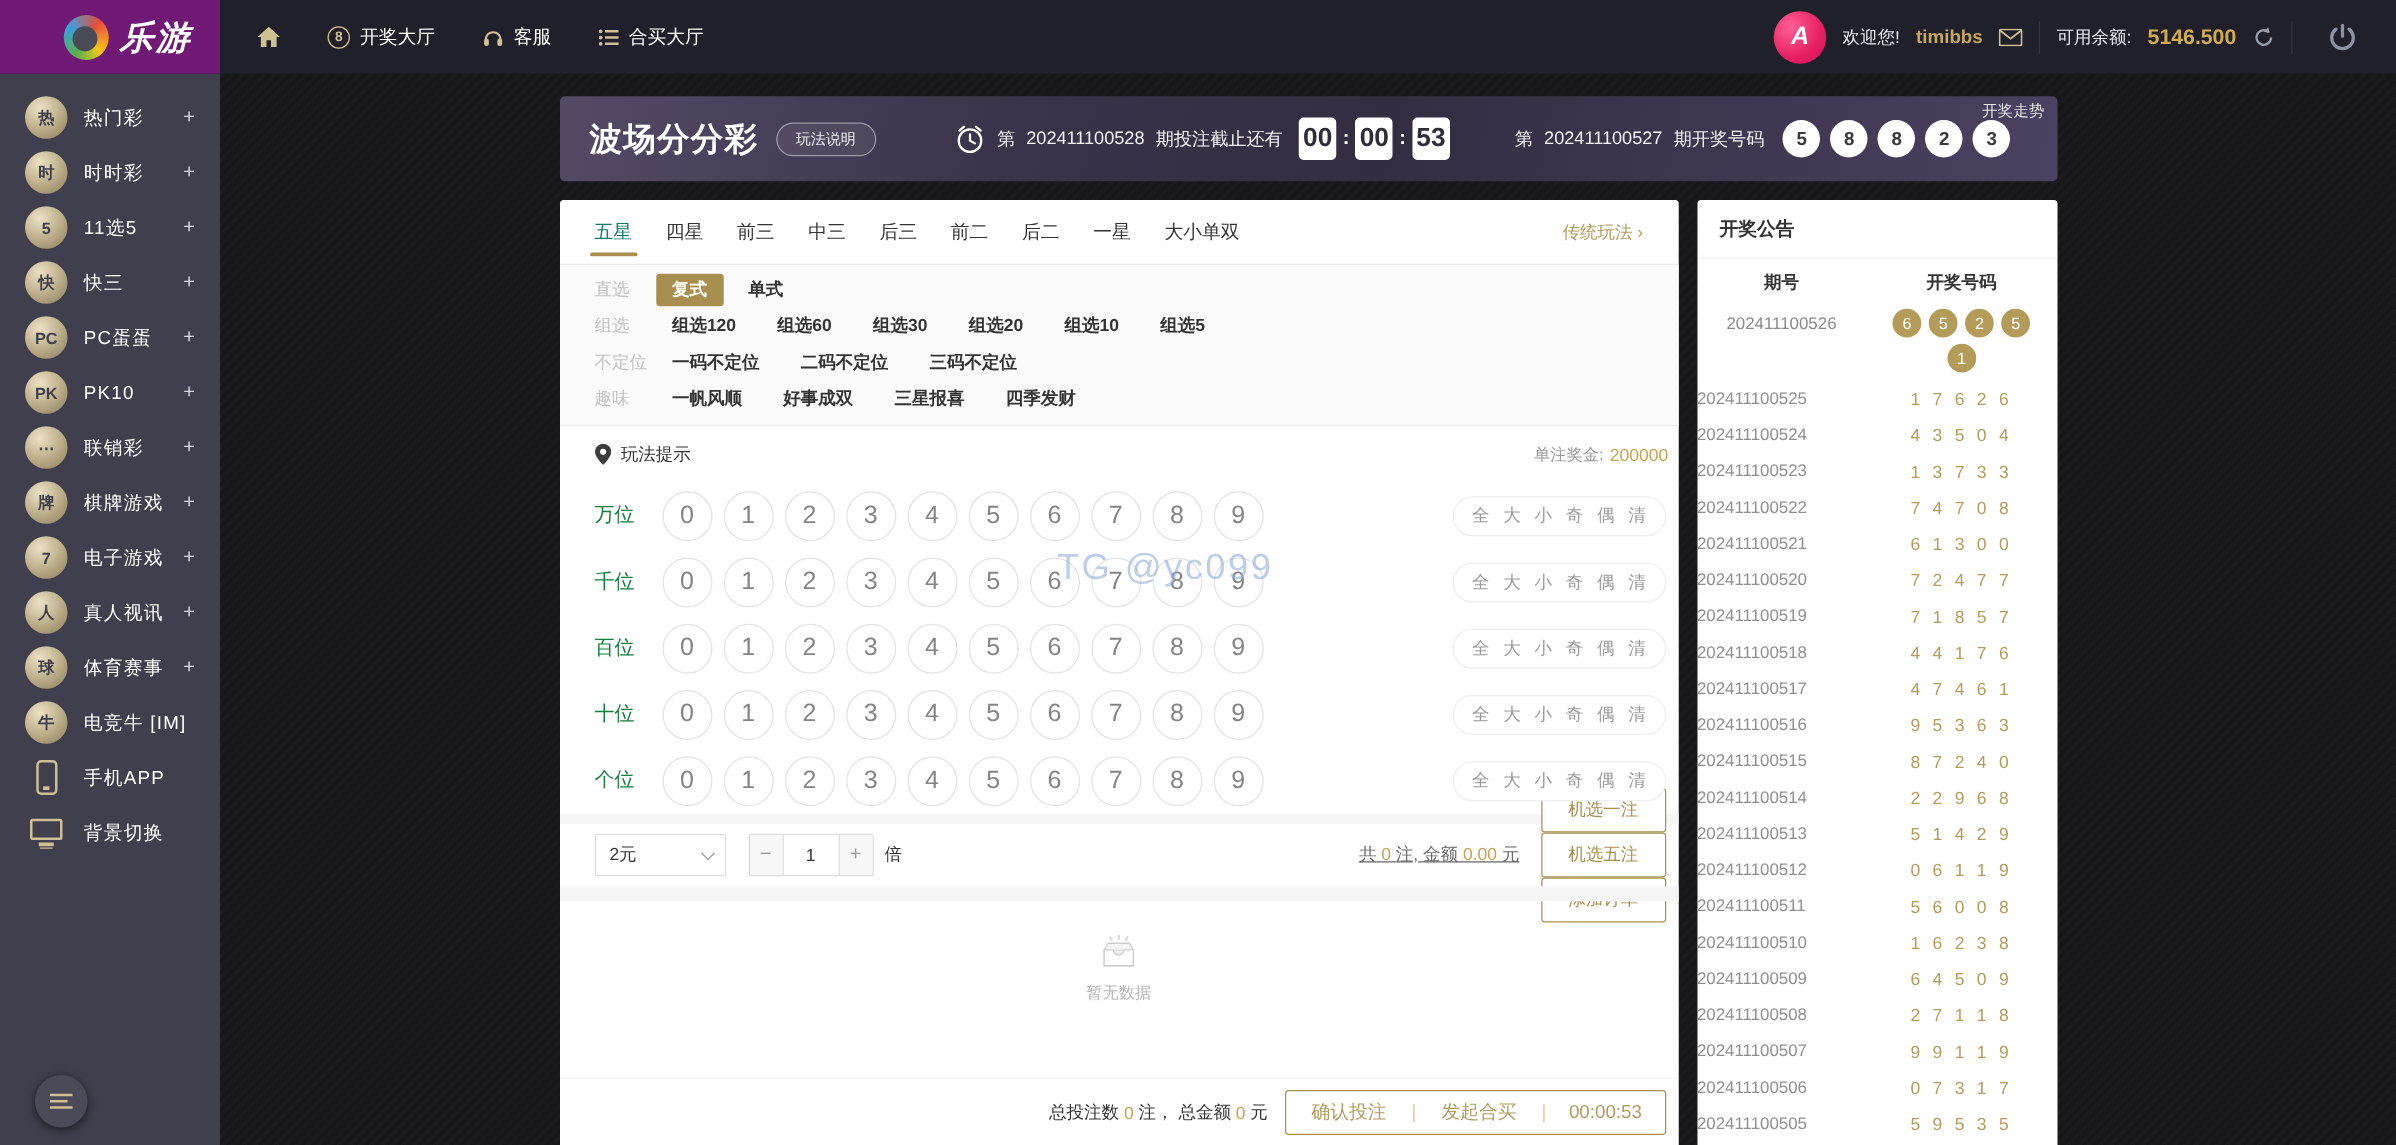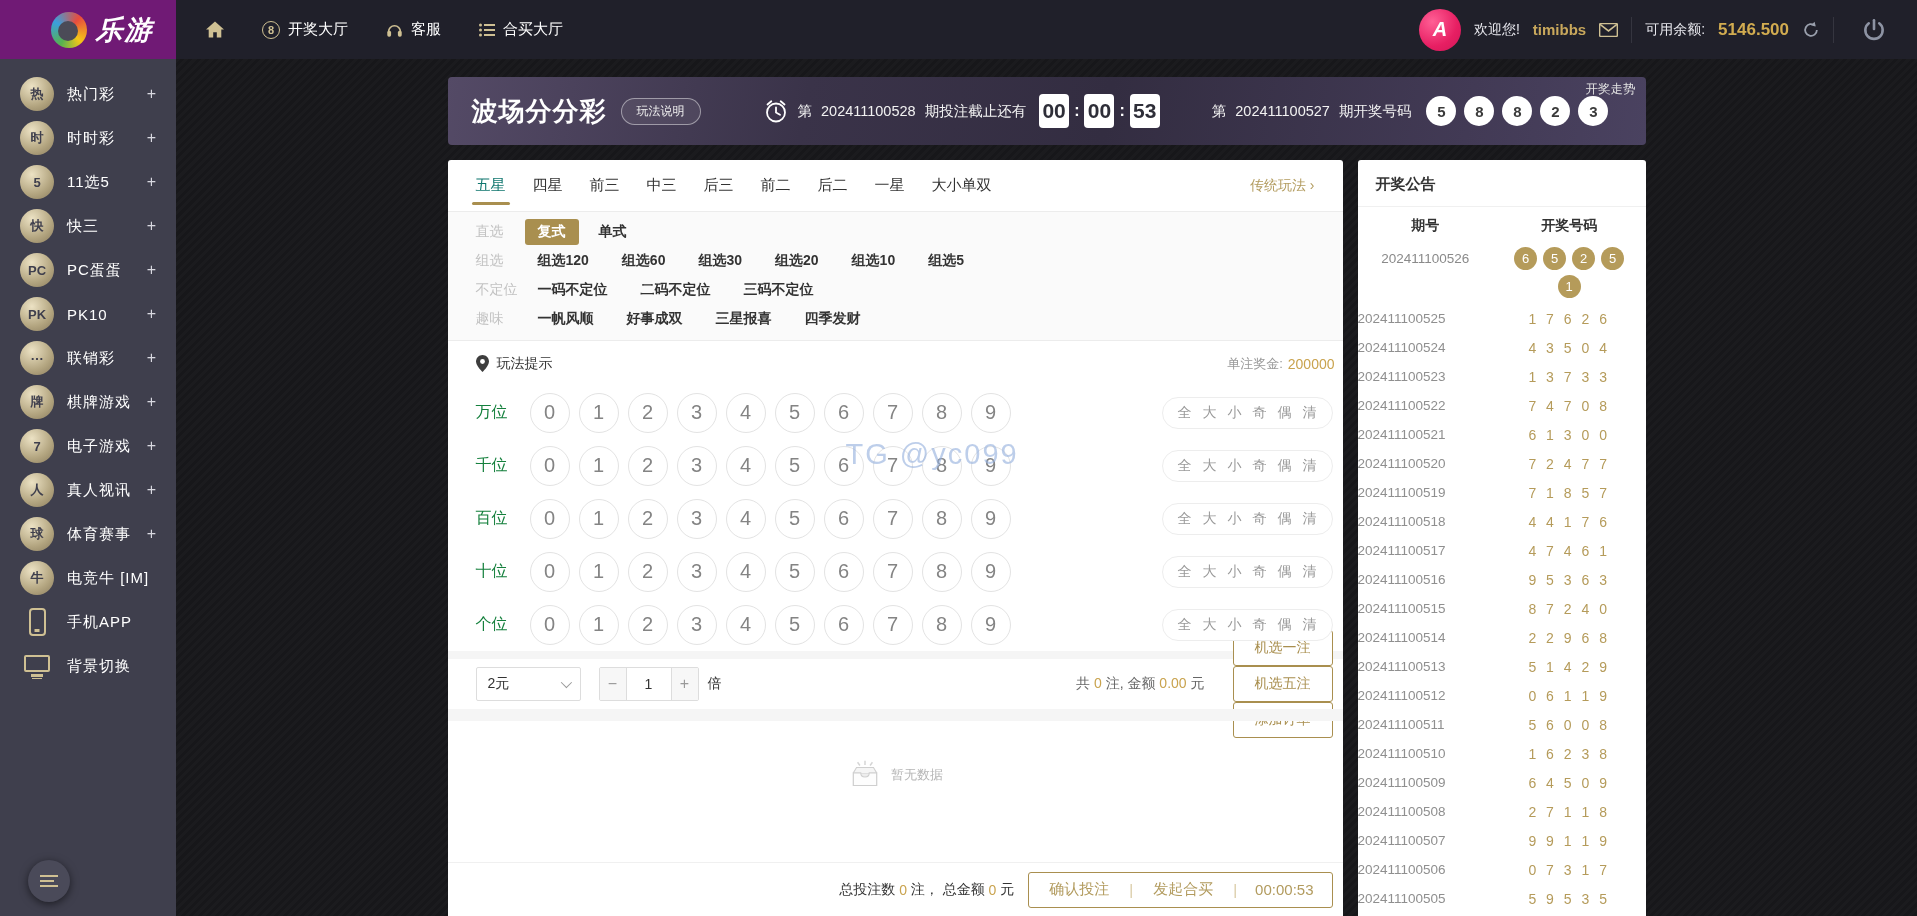--- a/index.html
+++ b/index.html
@@ -90,28 +90,28 @@
   .band { height:8px; background:#f5f5f5; flex-shrink:0; }
   .band2 { height:12px; background:#f5f5f5; flex-shrink:0; }
 
   .money-row { height:50px; display:flex; align-items:center; padding:0 10px 0 28px; flex-shrink:0; }
   .unit-select { width:105px; height:34px; border:1px solid #ddd; border-radius:2px; display:flex; align-items:center; padding:0 11px; font-size:14px; color:#333; background:#fff; cursor:pointer; }
   .chev { margin-left:auto; width:8px; height:8px; border-right:1.6px solid #999; border-bottom:1.6px solid #999; transform:rotate(45deg) translateY(-2px); }
   .stepper { display:flex; margin-left:18px; height:34px; border:1px solid #ddd; border-radius:2px; overflow:hidden; }
   .step-btn { width:26px; background:#f7f7f7; color:#999; display:flex; align-items:center; justify-content:center; font-size:16px; cursor:pointer; }
   .step-input { width:46px; display:flex; align-items:center; justify-content:center; font-size:14px; color:#333; background:#fff; border-left:1px solid #ddd; border-right:1px solid #ddd; }
   .mult-label { margin-left:9px; font-size:14px; color:#333; }
-  .sum { margin-left:auto; font-size:14px; color:#666; margin-right:16px; white-space:nowrap; }
+  .sum { margin-left:auto; font-size:14px; color:#666; margin-right:5px; white-space:nowrap;text-decoration:underline; }
   .gold-num { color:#c9a34e; }
   .gold-btn { width:100px; height:36px; border:1px solid #a98f4f; color:#a98f4f; background:#fff; border-radius:3px; font-size:14px; margin-left:12px; cursor:pointer; font-family:inherit; }
 
   .order-head { height:34px; background:#fafafa; border-top:1px solid #f0f0f0; border-bottom:1px solid #f0f0f0; display:flex; align-items:center; font-size:13px; color:#888; flex-shrink:0; }
   .th { text-align:center; }
   .w0 { width:30%; } .w1,.w2,.w3,.w4,.w5 { width:14%; }
-  .empty { height:108px; display:flex; flex-direction:row; align-items:center; justify-content:center; gap:8px; color:#b5b5b5; font-size:13px; flex-shrink:0; }
+  .empty { height:108px; display:flex; flex-direction:column; align-items:center; justify-content:center; gap:8px; color:#b5b5b5; font-size:13px; flex-shrink:0; }
   .order-foot { margin-top:auto; border-top:1px solid #f0f0f0; height:54px; display:flex; align-items:center; justify-content:flex-end; padding-right:10px; font-size:14px; color:#333; flex-shrink:0; }
   .confirm-box { border:1px solid #a98f4f; border-radius:3px; height:36px; display:flex; align-items:center; margin-left:14px; color:#b29b5e; font-size:15px; background:#fff; }
   .cb-btn { padding:0 20px; cursor:pointer; }
   .cb-sep { color:#d9cba4; }
   .cb-timer { padding:0 18px; }
 
   
   .announce { width:288px; background:#fff; border-radius:3px 3px 0 0; overflow:hidden; }
   .ann-title { height:47px; line-height:47px; padding-left:18px; font-size:15px; font-weight:bold; color:#333; border-bottom:1px solid #f0f0f0; }
   .ann-head { display:flex; height:38px; align-items:center; font-size:14px; color:#333; font-weight:bold; }

